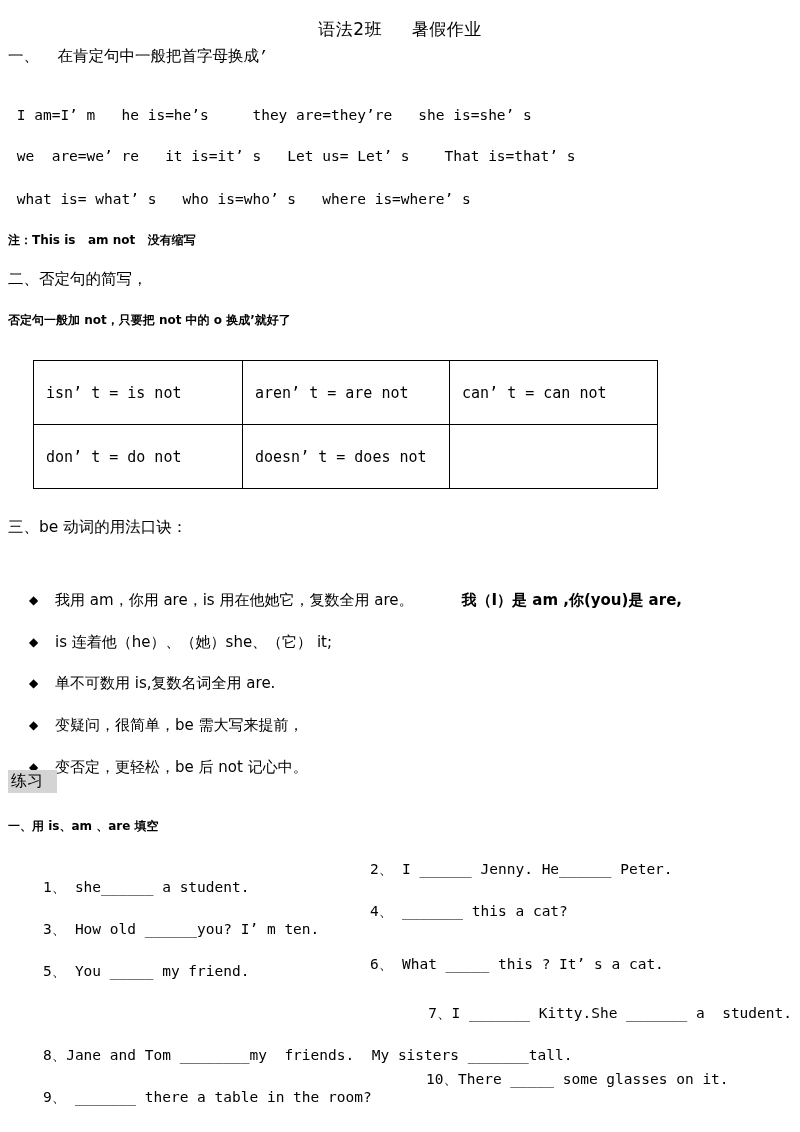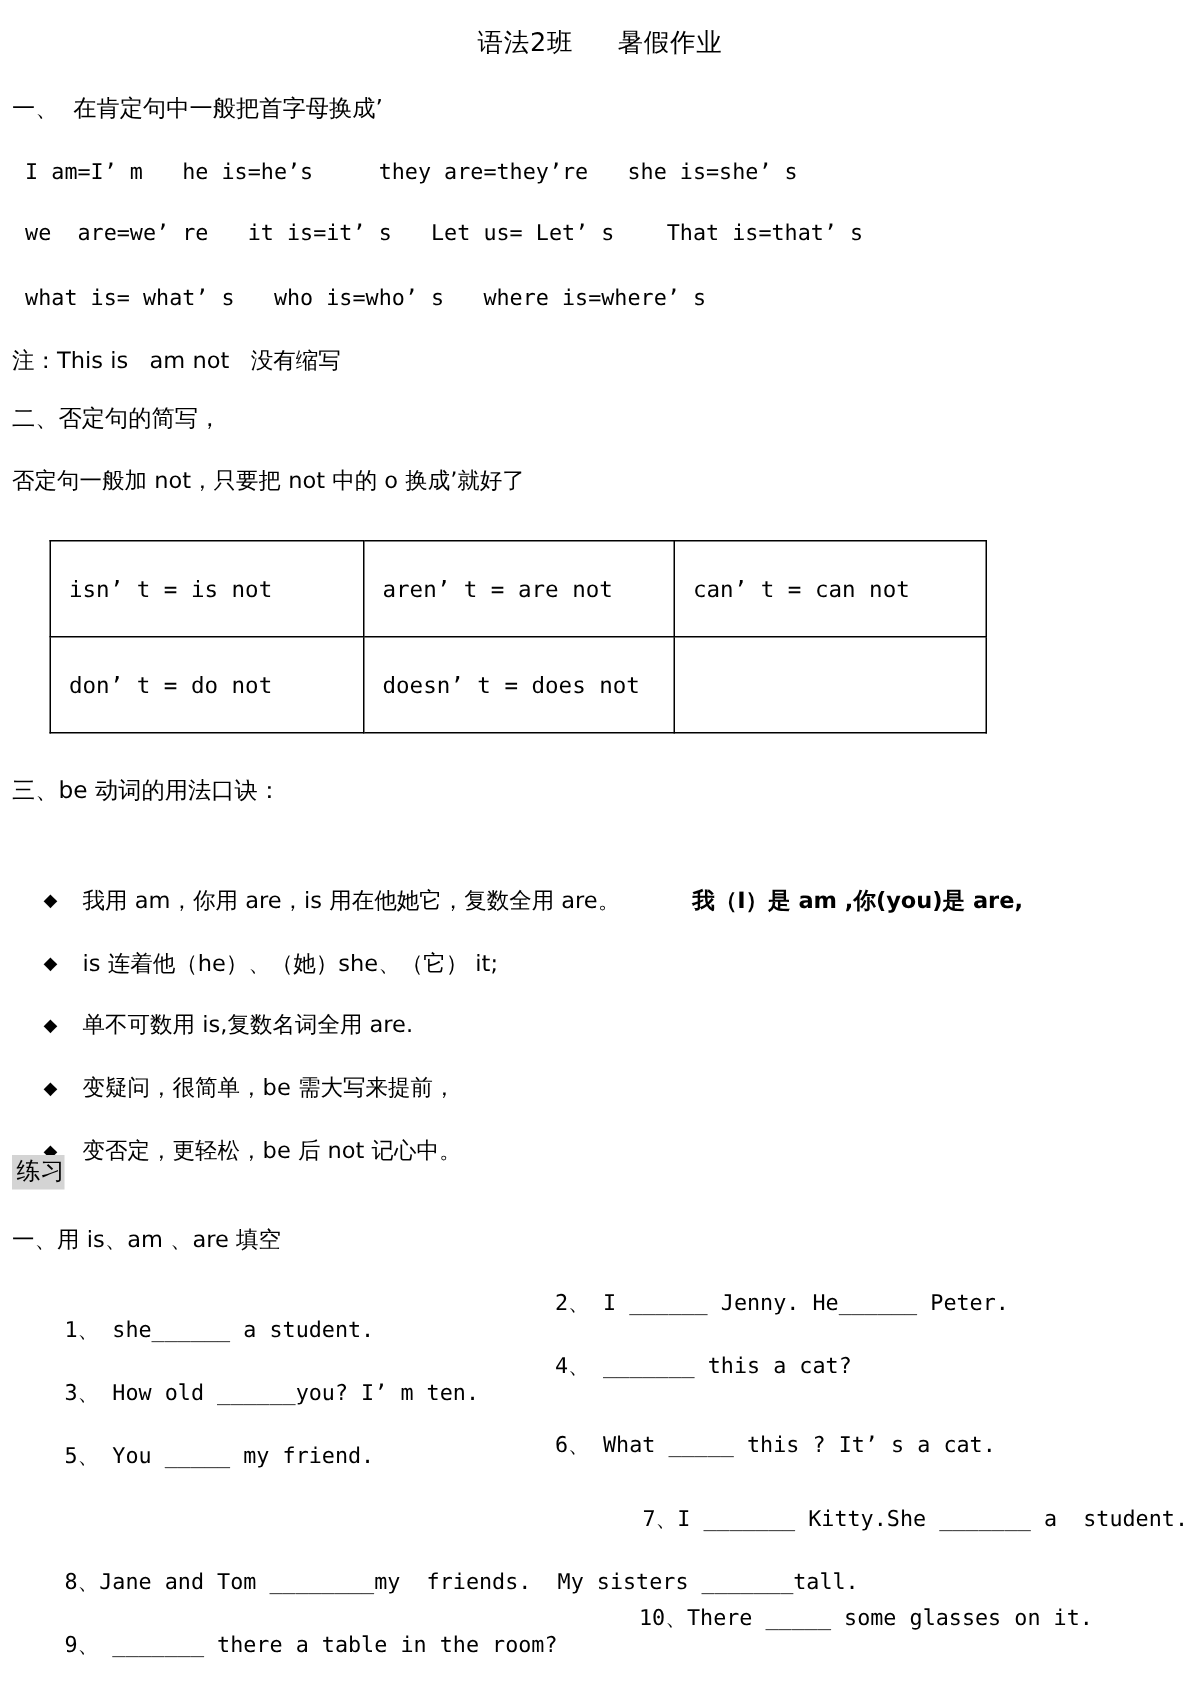--- a/index.html
+++ b/index.html
@@ -45,24 +45,25 @@
   }
   .mono-line {
     font-family: "DejaVu Sans Mono", monospace;
     font-size: 14.5px;
     line-height: 17px;
     margin: 0;
     white-space: pre;
   }
   .mixed-line {
     font-family: "DejaVu Sans", sans-serif;
-    font-size: 15px;
-    line-height: 18px;
-    margin: 0;
-    white-space: pre;
+    font-size: 12px;
+    line-height: 18px;
+    margin: 0;
+    white-space: pre;
+    font-weight: bold;
   }
 
   
   .abs { position: absolute; }
 
   
   .neg-table {
     position: absolute;
     left: 33px;
     top: 360px;
@@ -97,21 +98,21 @@
     width: 26px;
     font-size: 12px;
     vertical-align: 1px;
   }
   .bold-seg { font-weight: 700; padding-left: 48px; }
 
   
   .highlight {
     position: absolute;
     background: #d4d4d4;
-    padding: 2px 0 3px 3px;
+    padding: 2px 14px 3px 3px;
     font-family: "DejaVu Sans", sans-serif;
     font-size: 16px;
     line-height: 18px;
     white-space: pre;
   }
 
   
   .ex-row {
     position: absolute;
     left: 8px;
@@ -125,21 +126,21 @@
     position: absolute;
   }
 </style>
 </head>
 <body>
 
 <div class="page">
 
   <div class="doc-title abs" style="left:0;top:0;width:800px;">语法2班     暑假作业</div>
 
-  <div class="sec-head abs" style="left:8px;top:63px;">一、  在肯定句中一般把首字母换成’</div>
+  <div class="sec-head abs" style="left:8px;top:48px;font-family:Liberation Mono, monospace;">一、  在肯定句中一般把首字母换成’</div>
 
   <div class="mono-line abs" style="left:8px;top:107px;"> I am=I’ m   he is=he’s     they are=they’re   she is=she’ s</div>
   <div class="mono-line abs" style="left:8px;top:148px;"> we  are=we’ re   it is=it’ s   Let us= Let’ s    That is=that’ s</div>
   <div class="mono-line abs" style="left:8px;top:191px;"> what is= what’ s   who is=who’ s   where is=where’ s</div>
 
   <div class="mixed-line abs" style="left:8px;top:231px;">注：This is   am not   没有缩写</div>
 
   <div class="sec-head abs" style="left:8px;top:270px;">二、否定句的简写，</div>
   <div class="mixed-line abs" style="left:8px;top:311px;">否定句一般加 not，只要把 not 中的 o 换成’就好了</div>
 

